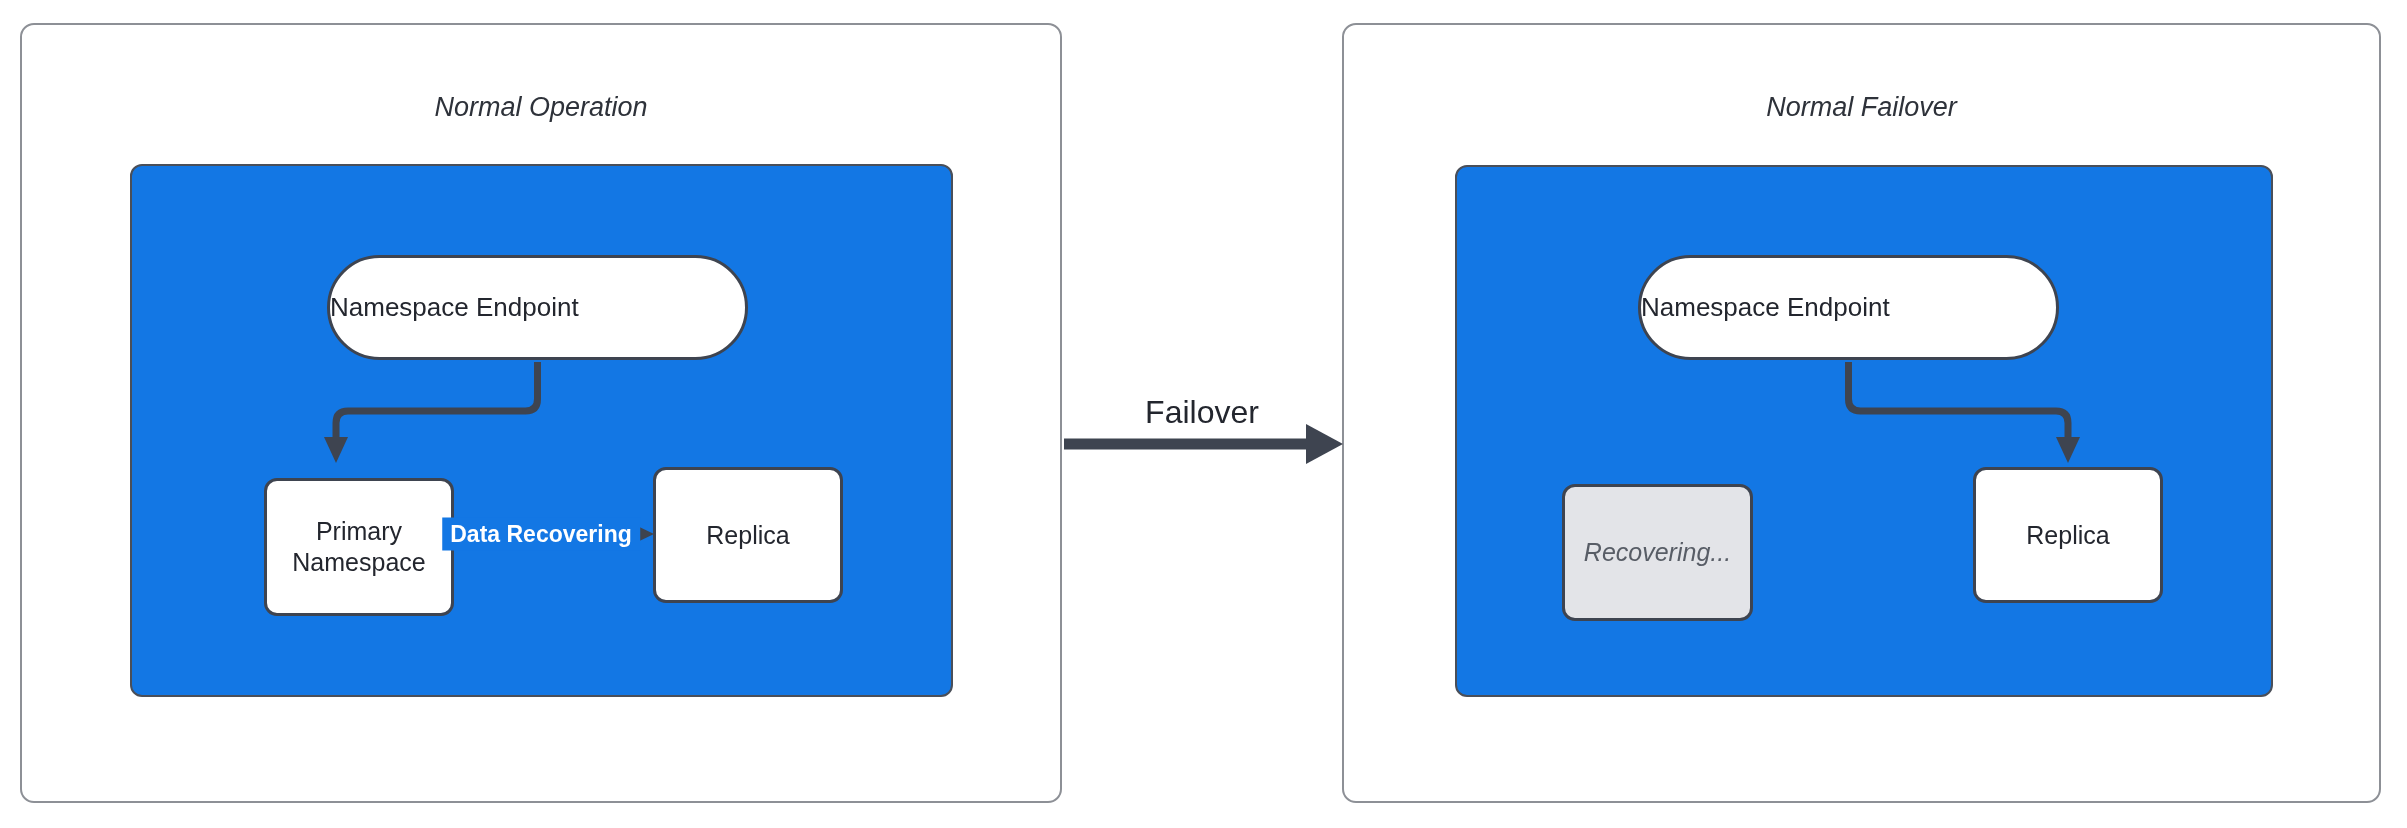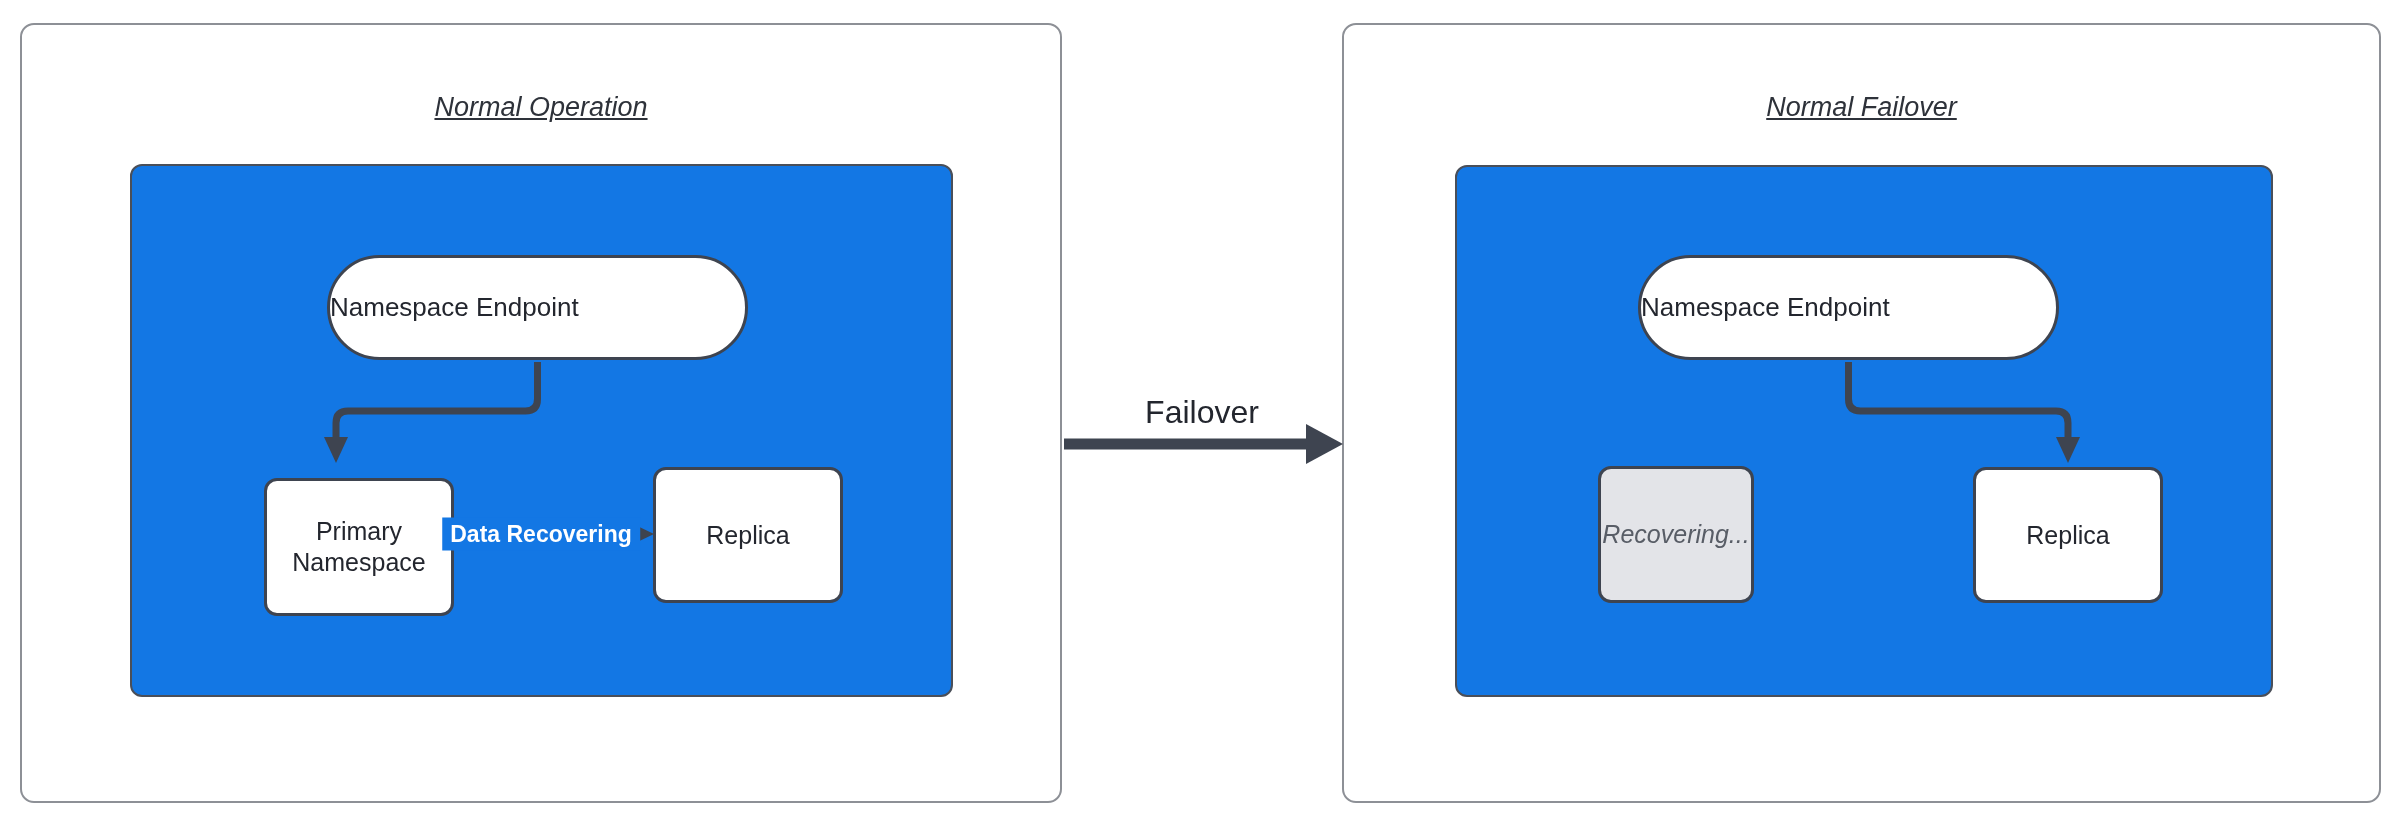--- a/index.html
+++ b/index.html
@@ -21,21 +21,20 @@
   .panel-title {
     position: absolute;
     top: 67px;
     left: 0;
     right: 0;
     text-align: center;
     font-style: italic;
     font-size: 27px;
     line-height: 30px;
     color: #2e323a;
-    text-decoration: underline;
   }
   .blue-box {
     position: absolute;
     background: #1377e4;
     border: 2px solid #4a4f59;
     border-radius: 12px;
     box-sizing: border-box;
   }
   .pill {
     position: absolute;
@@ -151,21 +150,21 @@
   </div>
 
   <div class="edge-label">Data Recovering</div>
 
   <div class="failover-label">Failover</div>
 
   <div class="pill" style="left:1638px; top:255px; width:421px; height:105px;">
     <span>Namespace Endpoint</span>
   </div>
 
-  <div class="node gray" style="left:1562px; top:466px; width:156px; height:137px;margin-left:36px;">
+  <div class="node gray" style="left:1562px; top:484px; width:191px; height:137px;">
     <span>Recovering...</span>
   </div>
 
   <div class="node" style="left:1973px; top:467px; width:190px; height:136px;">
     <span>Replica</span>
   </div>
 
 </div>
 
 </body></html>

